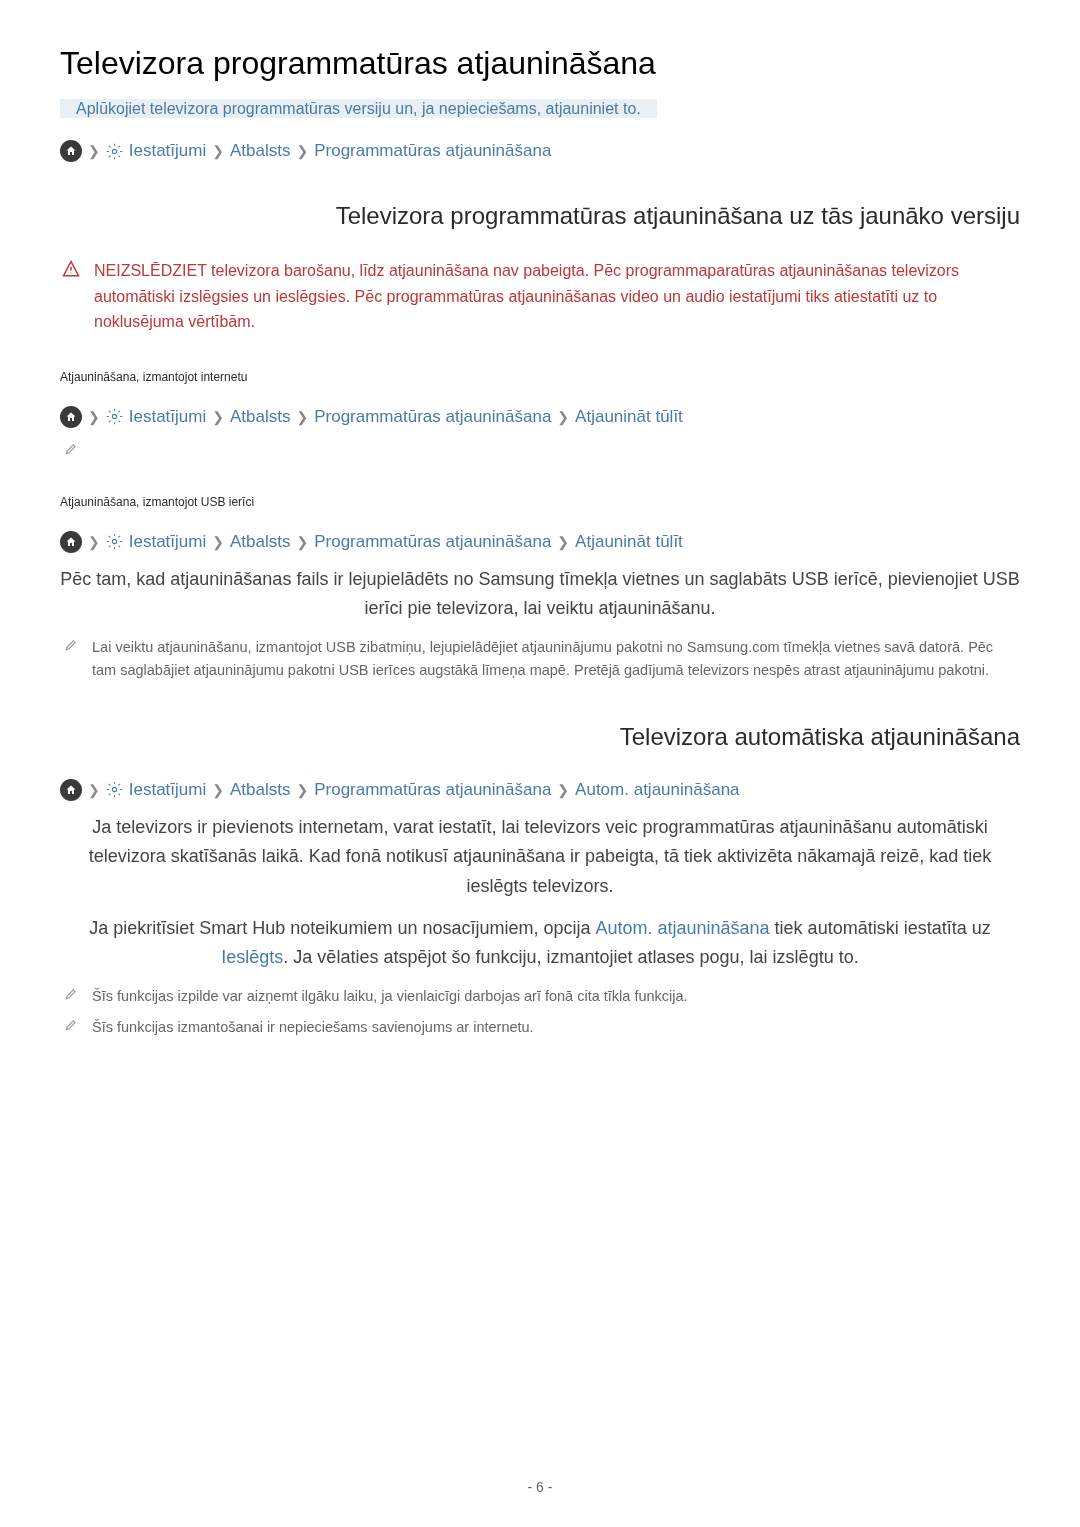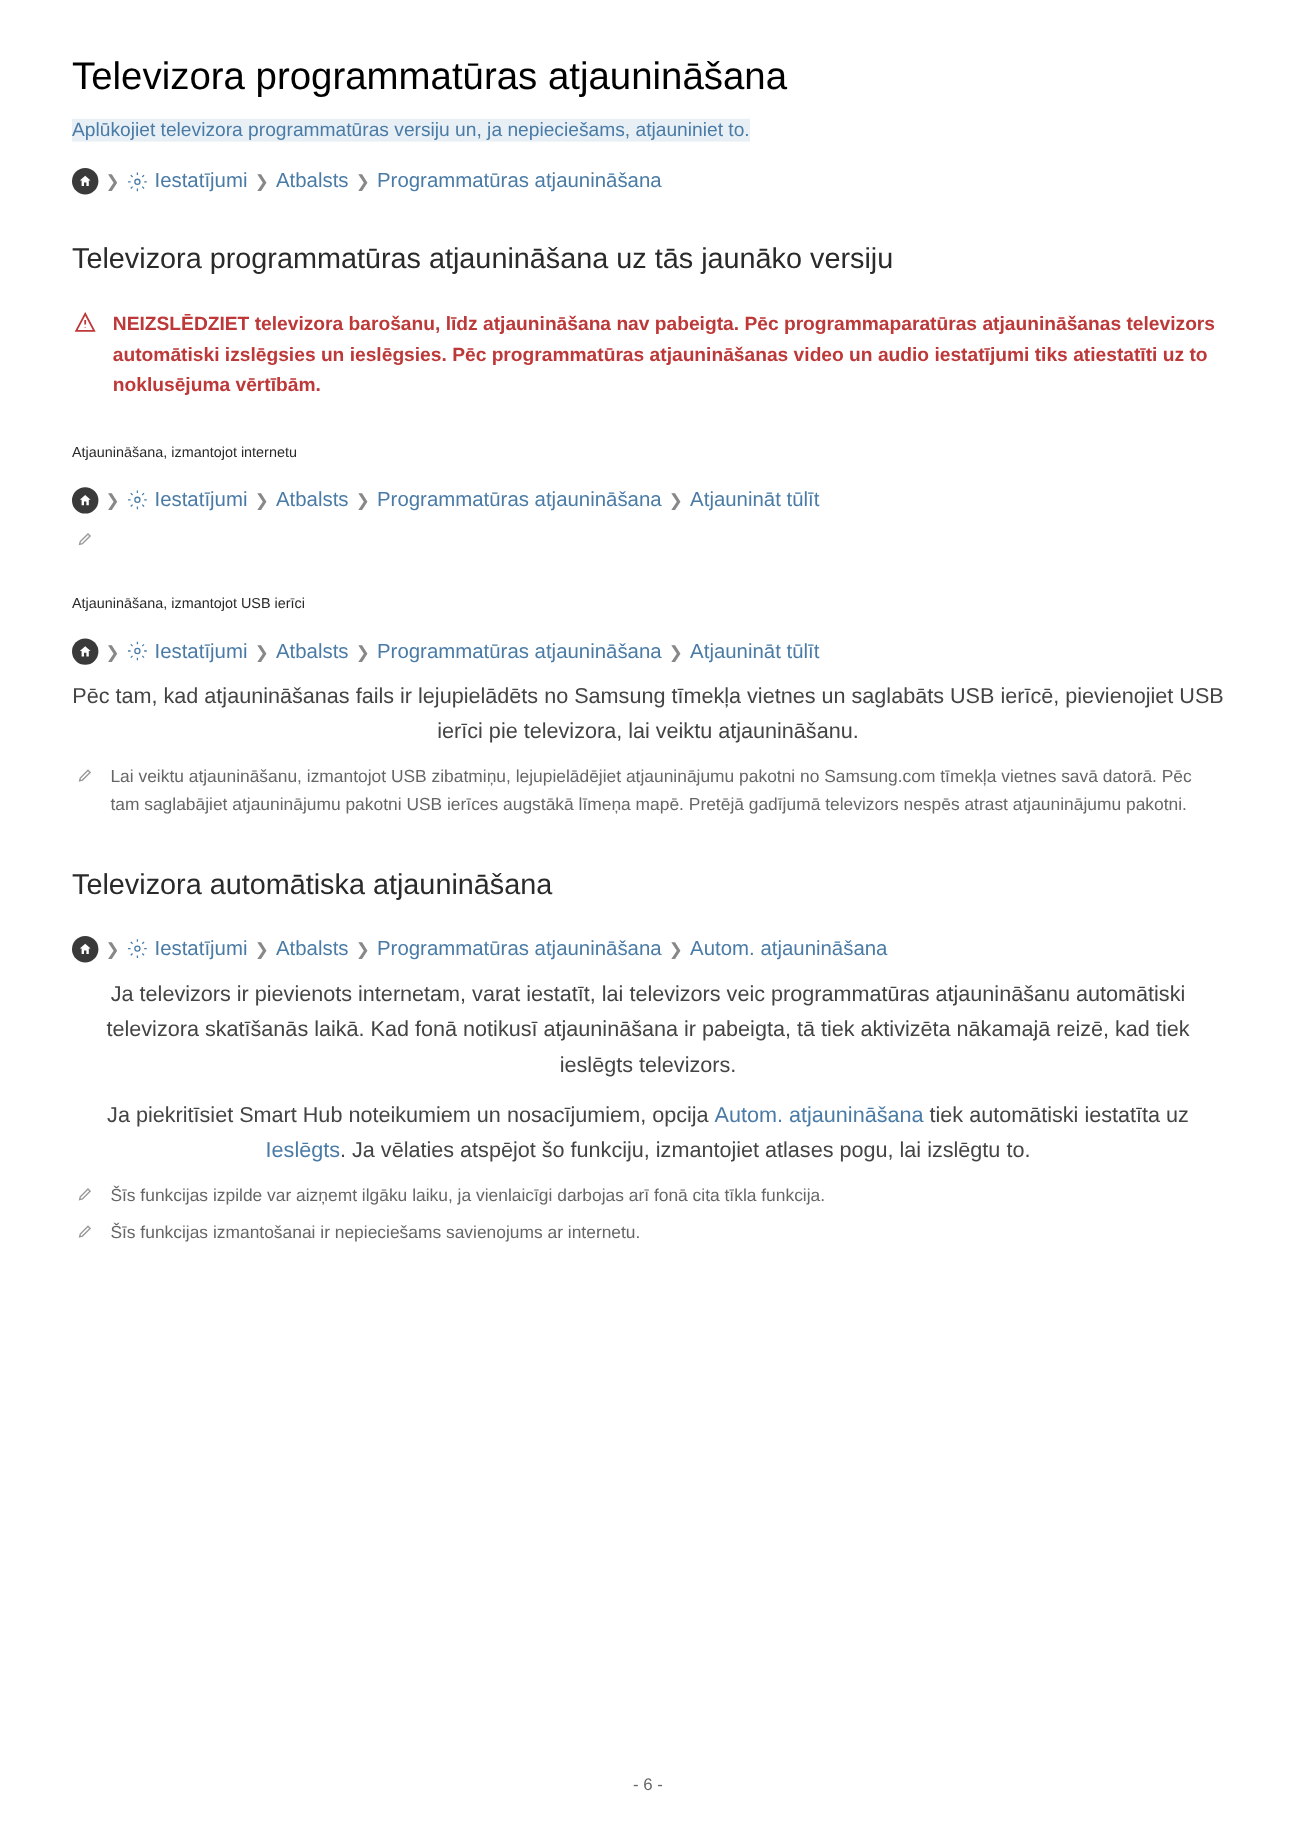--- a/index.html
+++ b/index.html
@@ -16,21 +16,21 @@
       font-size: 32px;
       font-weight: 400;
       color: #000000;
       margin-bottom: 18px;
     }
     .intro {
       font-size: 16px;
       color: #4a7ba6;
       background: #e8f0f6;
       display: inline;
-      padding: 1px 0;
+      padding: 1px 16px;
     }
     .breadcrumb {
       margin-top: 22px;
       margin-bottom: 40px;
       font-size: 17px;
       color: #4a7ba6;
       font-weight: 500;
       display: flex;
       align-items: center;
       flex-wrap: wrap;
@@ -54,41 +54,42 @@
       justify-content: center;
     }
     .gear-icon svg { width: 17px; height: 17px; fill: none; stroke: #4a7ba6; stroke-width: 1.5; }
     .chev { color: #888; font-size: 14px; }
     h2 {
       font-size: 24px;
       font-weight: 400;
       color: #2a2a2a;
       margin-top: 28px;
       margin-bottom: 28px;
+      text-align: right;
     }
     h3 {
       font-size: 12px;
       font-weight: 500;
       color: #2a2a2a;
       margin-top: 35px;
       margin-bottom: 14px;
     }
     .warning {
       display: flex;
       gap: 14px;
       margin-bottom: 20px;
       padding-left: 2px;
     }
     .warning-icon { flex-shrink: 0; margin-top: 2px; }
     .warning-icon svg { width: 18px; height: 18px; stroke: #bd3838; fill: none; stroke-width: 2; }
     .warning-text {
       color: #bd3838;
       font-size: 16px;
       line-height: 1.6;
-      font-weight: 700;
+      font-weight: 400;
     }
     .note {
       display: flex;
       gap: 14px;
       margin-bottom: 8px;
       padding-left: 4px;
     }
     .note-icon { flex-shrink: 0; margin-top: 2px; }
     .note-icon svg { width: 14px; height: 14px; stroke: #999; fill: none; stroke-width: 2; }
     .note-text {

